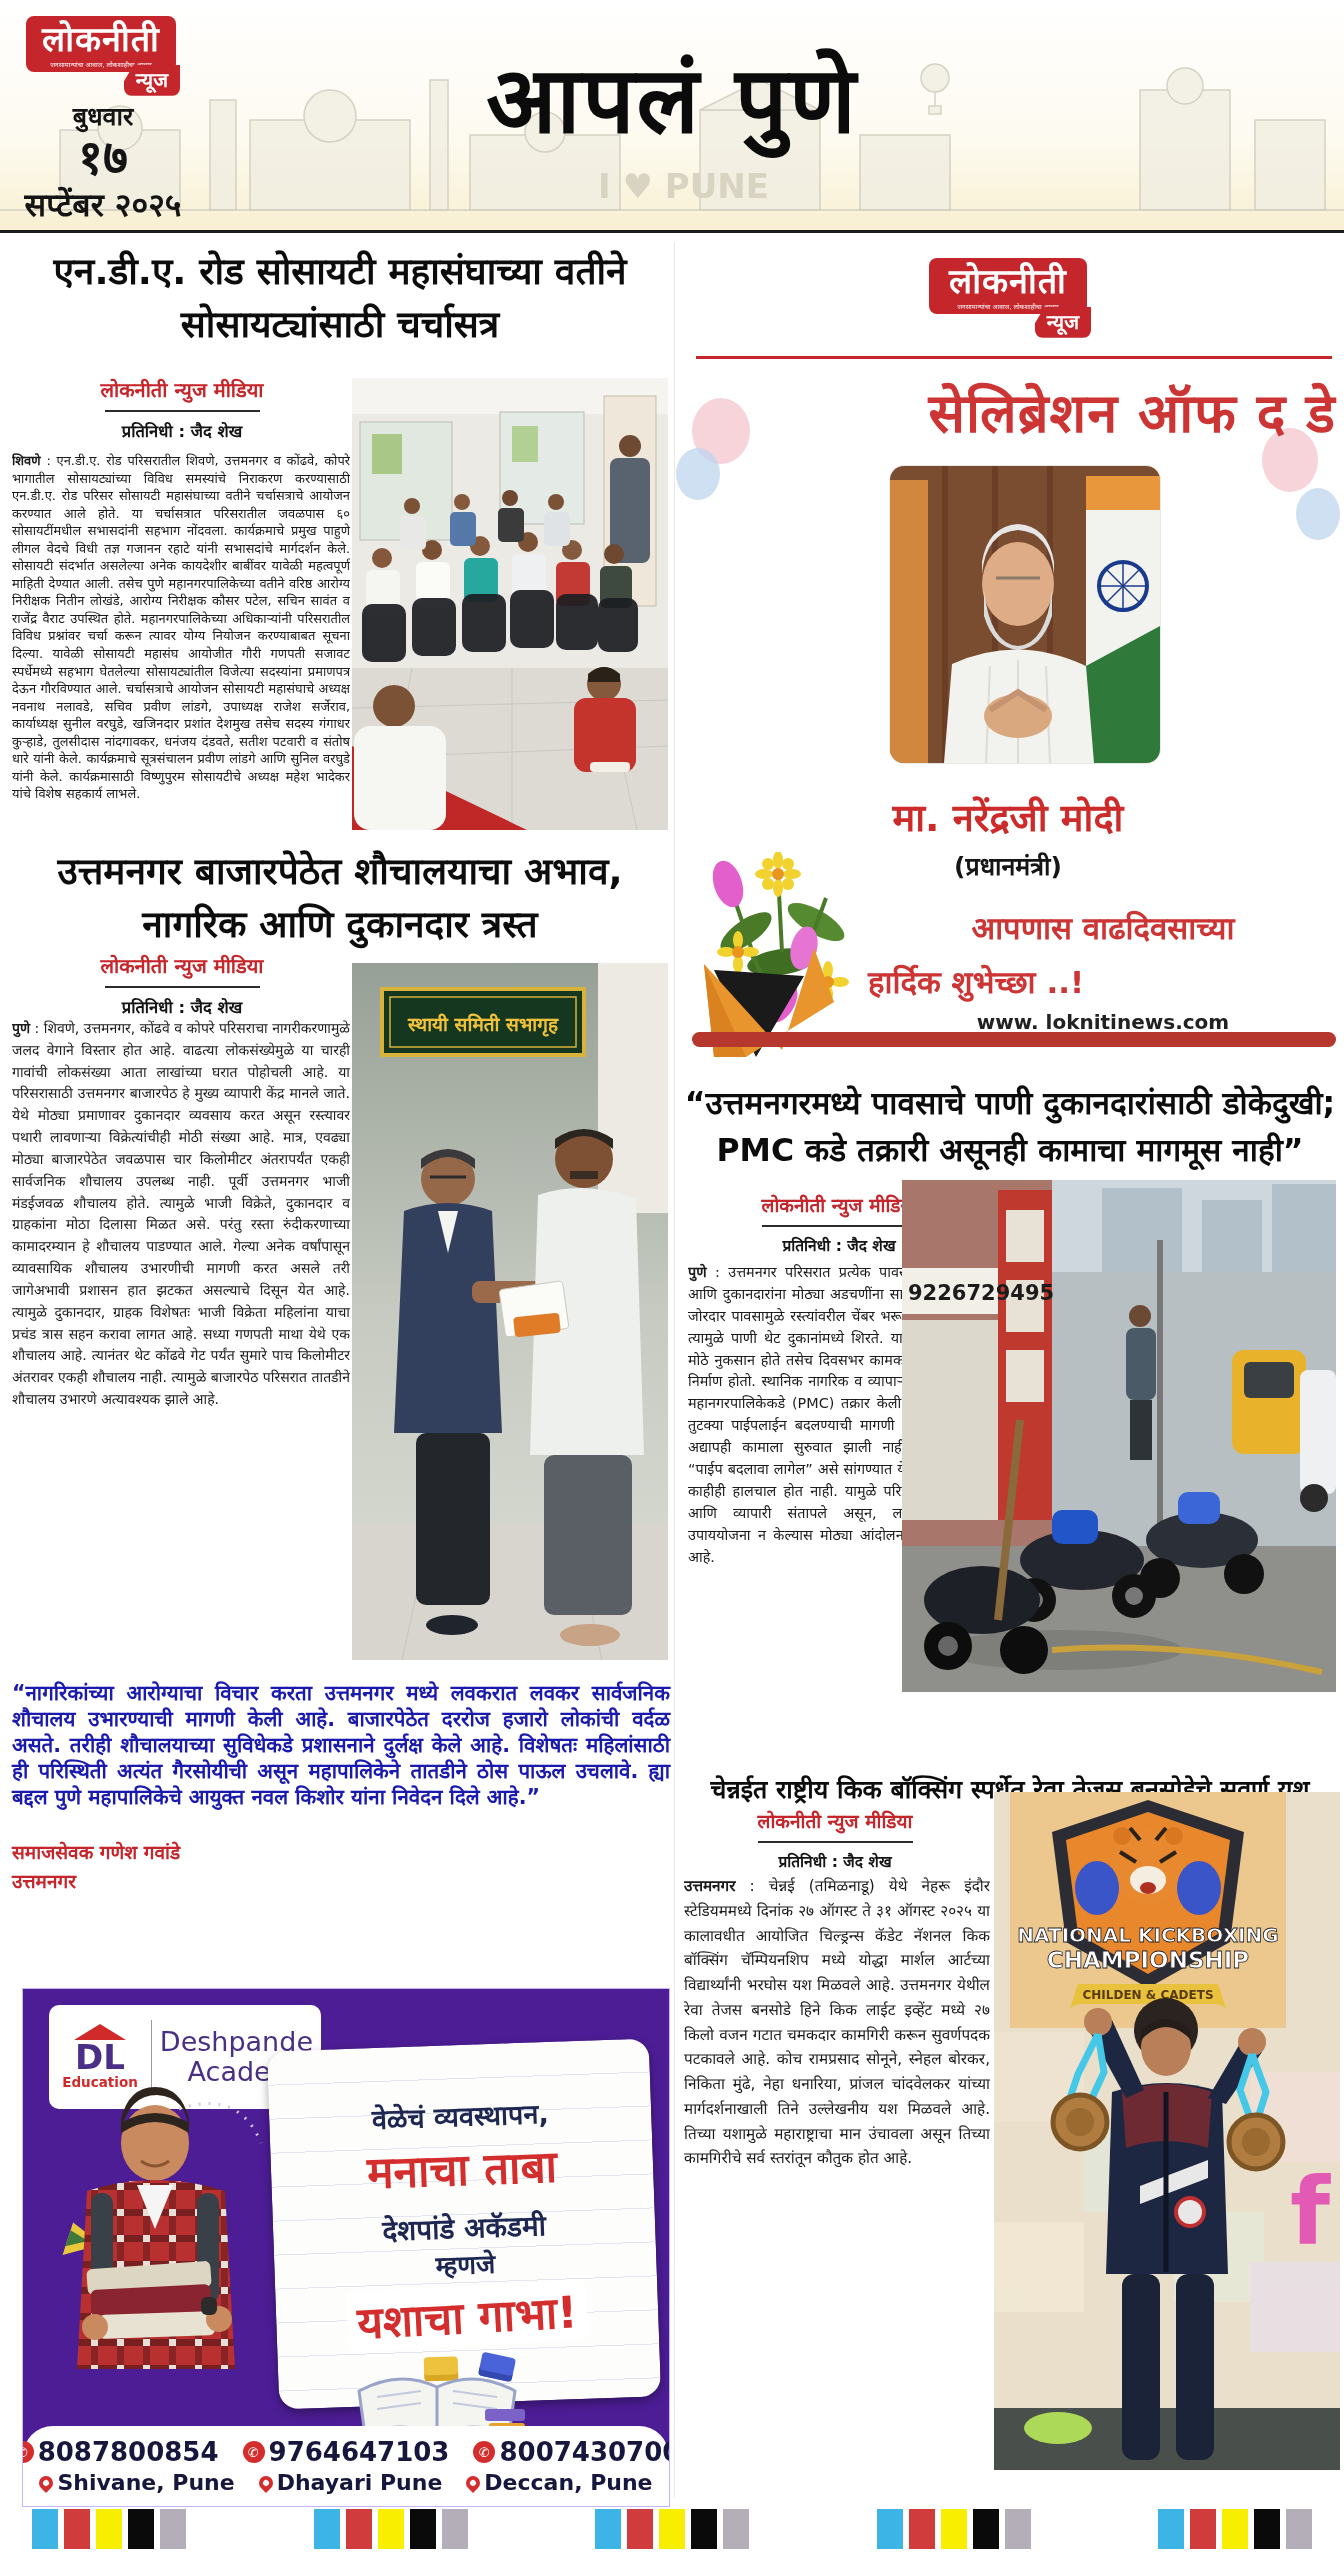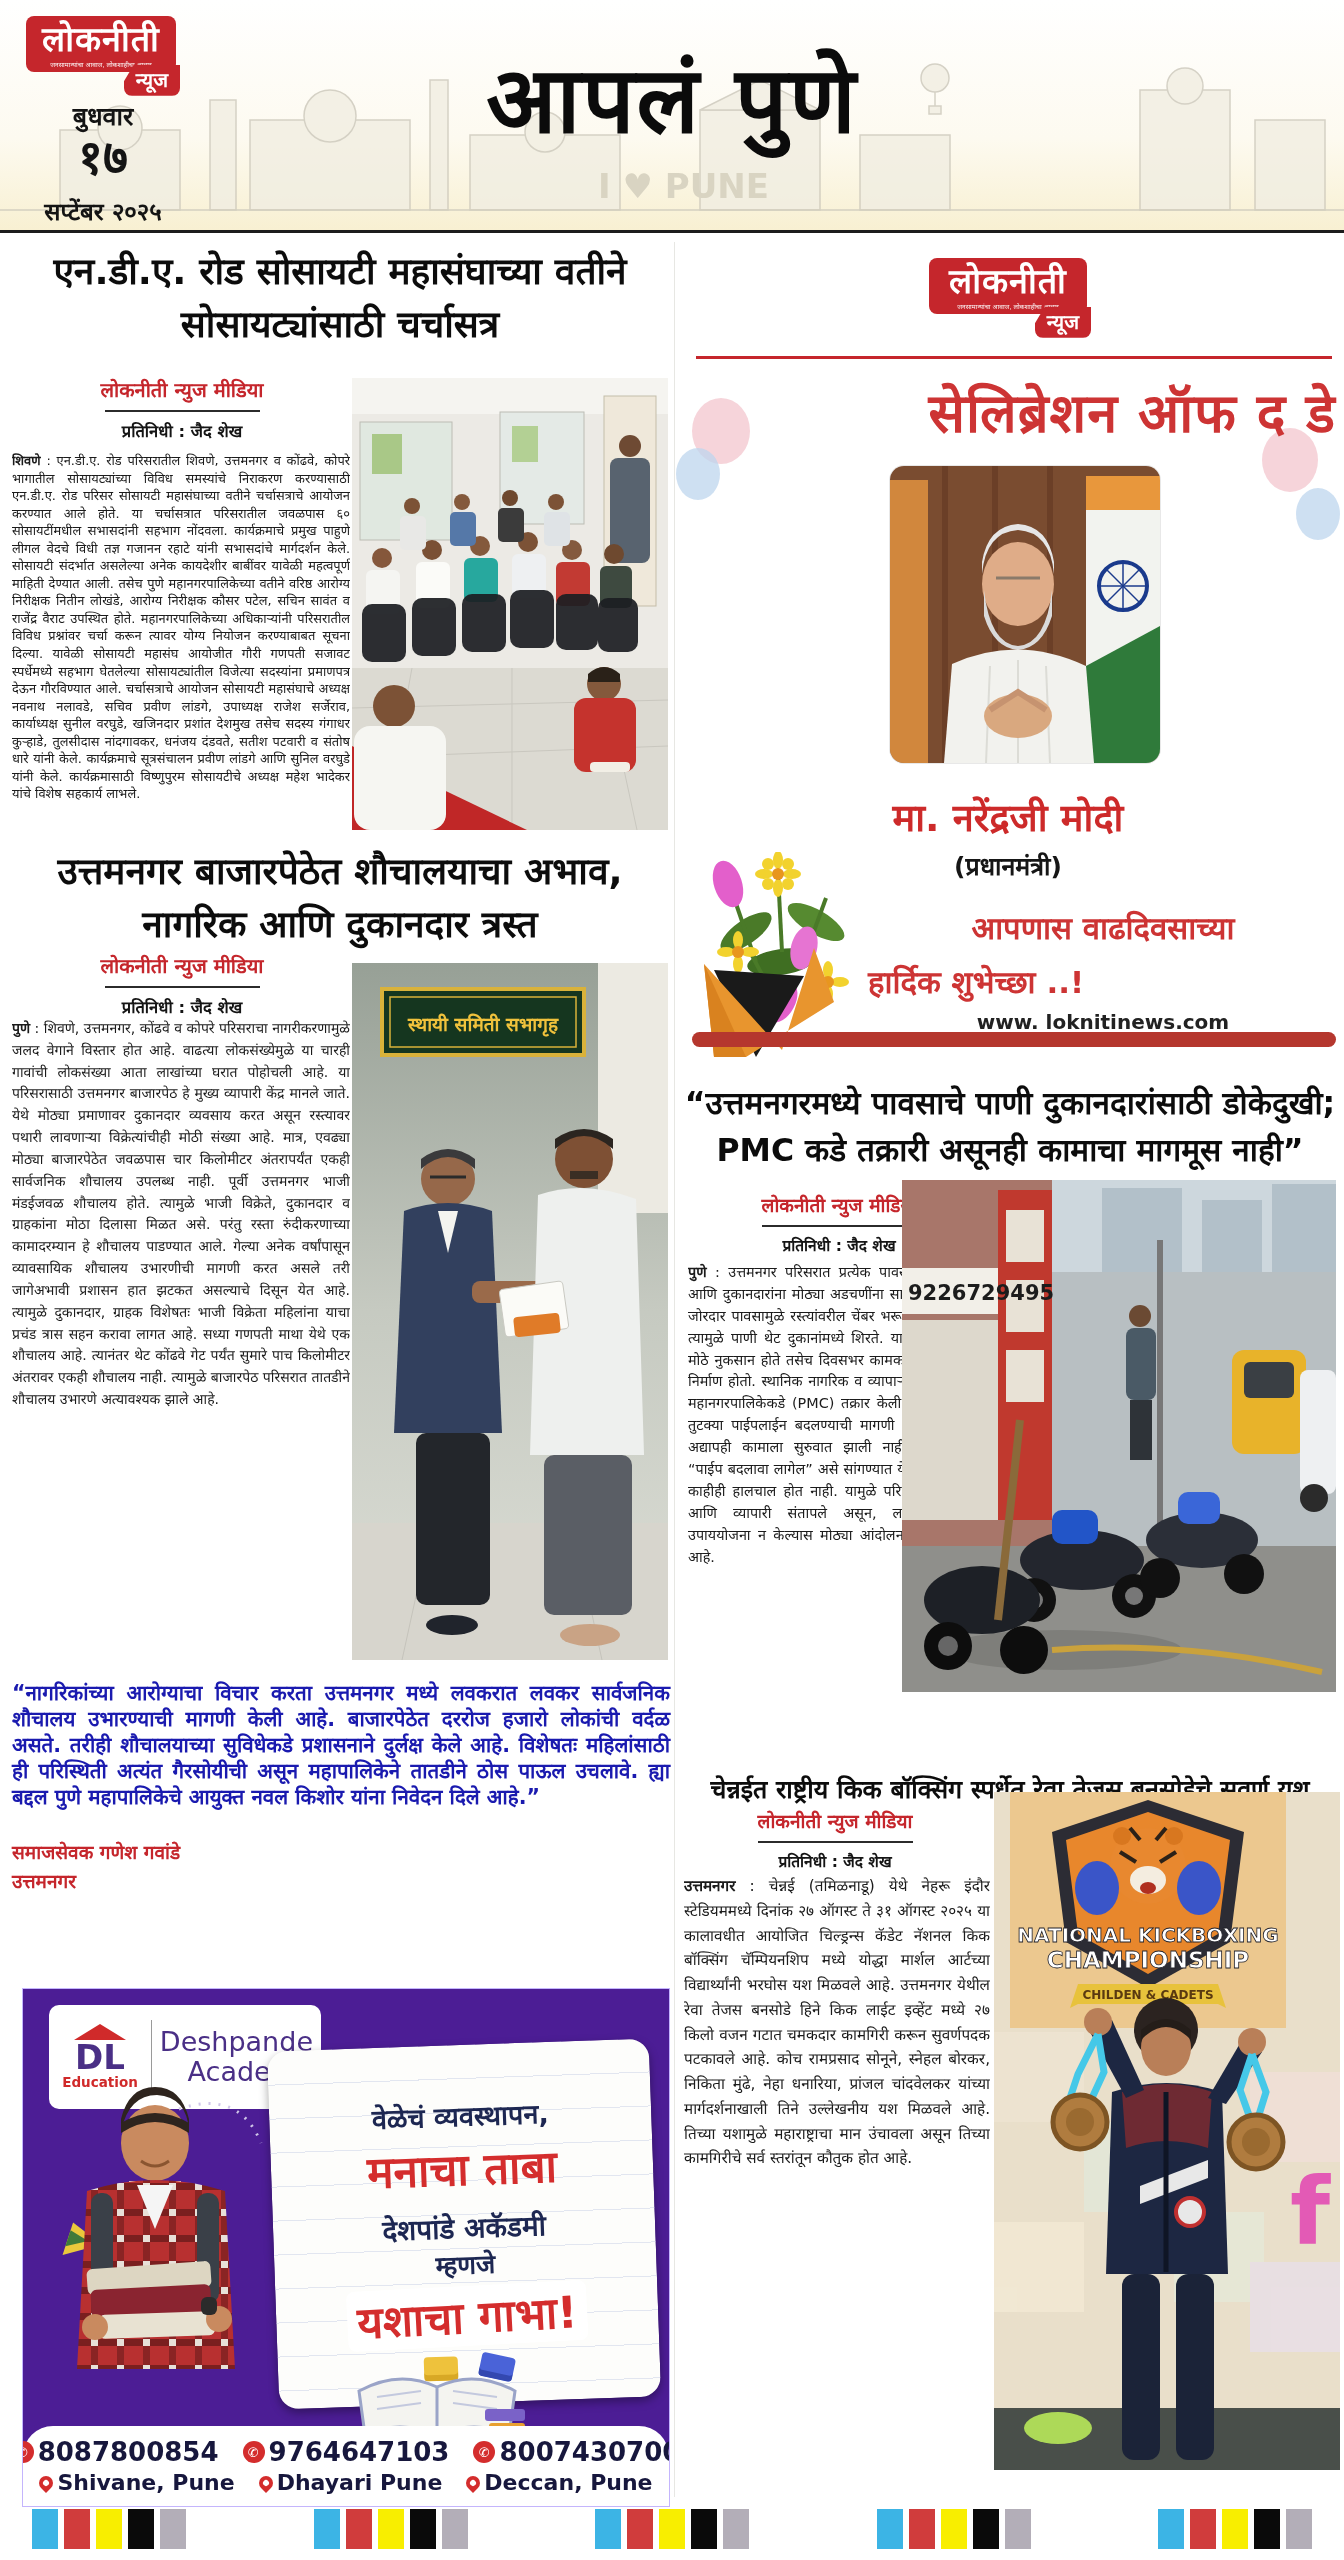--- a/index.html
+++ b/index.html
@@ -14,21 +14,21 @@
   .mh-logo{position:absolute;left:26px;top:16px;width:150px;}
   .logo-box{background:#c5262c;border-radius:8px;padding:6px 8px 3px;text-align:center;color:#fff;}
   .logo-main{font-size:34px;font-weight:800;line-height:1.05;letter-spacing:1px;}
   .logo-tag{font-size:6.5px;white-space:nowrap;opacity:.95;margin-top:2px;}
   .logo-sub{position:absolute;right:-4px;bottom:-24px;background:#c5262c;color:#fff;font-size:20px;
             font-weight:800;padding:1px 12px 3px;border-radius:0 0 8px 8px;
             clip-path:polygon(18% 0,100% 0,100% 100%,0 100%,0 55%);}
   .mh-date{position:absolute;left:18px;top:98px;width:170px;text-align:center;font-weight:800;}
   .mh-day{font-size:25px;}
   .mh-num{font-size:48px;line-height:1.05;}
-  .mh-my{font-size:24px;margin-top:12px;}
+  .mh-my{font-size:32px;margin-top:0;}
   .mh-title{position:absolute;left:0;top:34px;width:100%;text-align:center;
             font-size:92px;font-weight:800;letter-spacing:2px;color:#0b0b0b;}
 
   .vrule{left:674px;top:242px;width:1px;height:2255px;background:#e7e7e3;}
 
   
   .headline{font-weight:800;text-align:center;color:#0c0c0c;}
   .byline{text-align:center;}
   .agency{font-size:20px;font-weight:800;color:#c5262c;}
   .bl-line{width:155px;height:2px;background:#2b2b2b;margin:7px auto 7px;}

